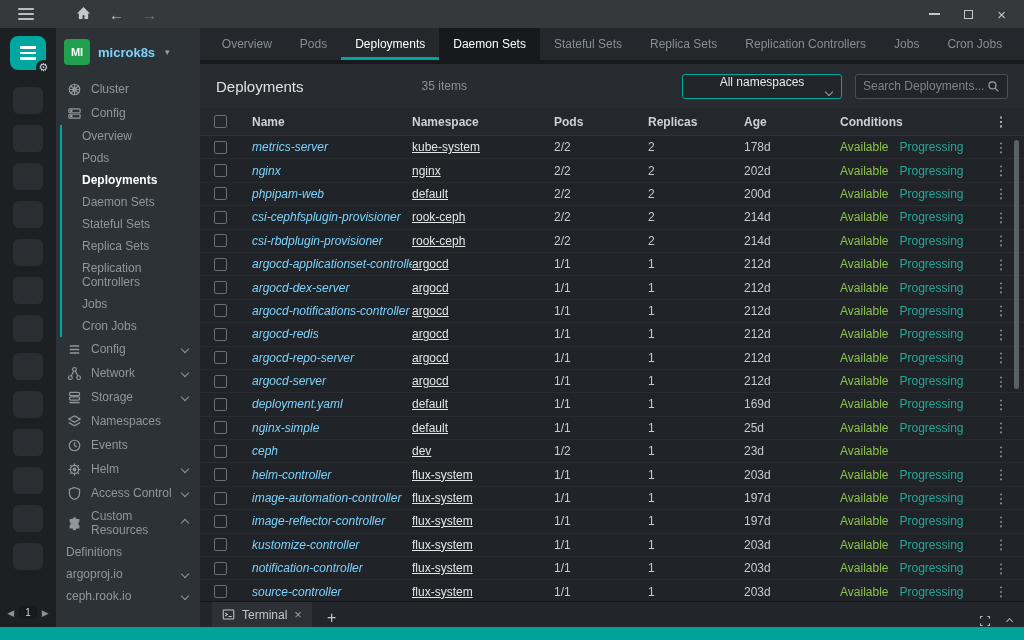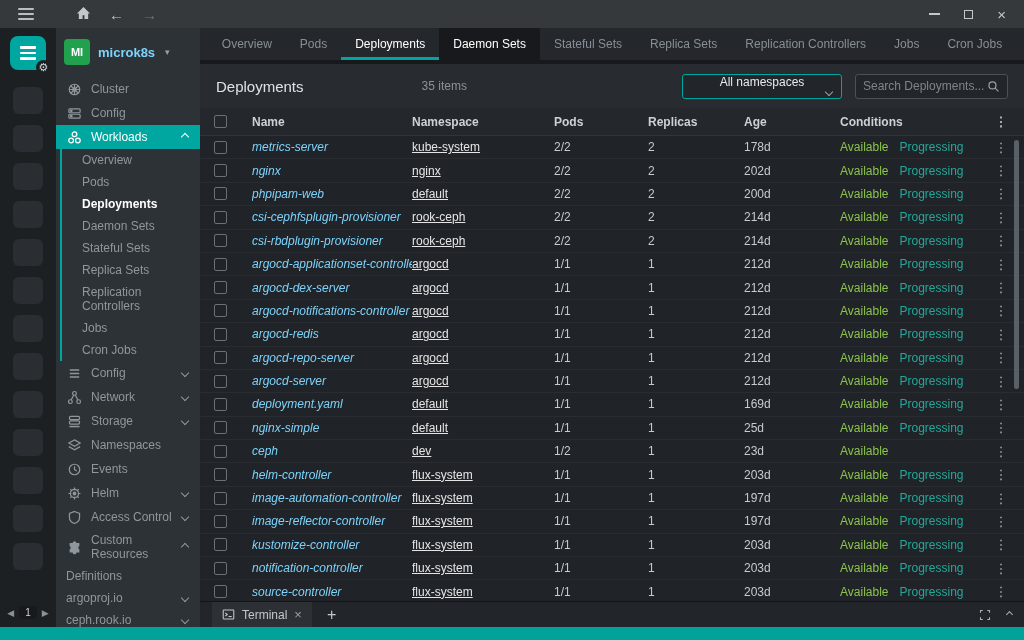--- a/index.html
+++ b/index.html
@@ -76,21 +76,21 @@
   .checkbox { width:13px; height:13px; border:1.5px solid #6a7075; border-radius:2px; }
   .kebab { color:#aeb4b9; font-size:13px; text-align:center; letter-spacing:0; }
 
   .tbody { flex:1; overflow:hidden; position:relative; }
   .trow { height:23.4px; border-bottom:1px solid rgba(255,255,255,0.045); color:#c6cbcf; }
   .cell-name { overflow:hidden; white-space:nowrap; padding-right:10px; color:#7dd3fc;font-style:italic; }
   .ns-link { color:#e5e5e5; text-decoration:underline; overflow:hidden; white-space:nowrap; }
   .conds { display:flex; gap:11px; overflow:hidden; white-space:nowrap; }
   .scroll-thumb { position:absolute; right:5px; top:4px; width:5px; height:249px; background:#596066; border-radius:3px; }
 
-  .dock { height:26px; background:#22262a; border-top:1px solid #121416; display:flex; align-items:center; padding:0 12px; flex-shrink:0; }
+  .dock { height:26px; background:#22262a; border-top:1px solid #121416; display:flex; align-items:flex-end; padding:0 12px; flex-shrink:0; }
   .term-tab { height:100%; background:#2d3135; display:flex; align-items:center; gap:7px; padding:0 10px; color:#c3c8cc; }
   .term-tab svg { width:13px; height:13px; }
   .term-close { color:#9aa0a5; font-size:13px; }
   .dock-plus { color:#c3c8cc; font-size:16px; margin-left:15px; }
   .dock-right { margin-left:auto; display:flex; align-items:center; gap:16px; color:#aab0b5; }
   .dock-right svg { width:12px; height:12px; }
   .dock-right .chev { width:5px; height:5px; }
 
   .statusbar { height:13px; background:#01a299; flex-shrink:0; }
 </style>
@@ -175,31 +175,20 @@
             <span class="icon">
               <svg viewBox="0 0 16 16" fill="none" stroke="currentColor" stroke-width="1.3">
                 <rect x="2" y="3" width="12" height="4.2" rx="1"></rect>
                 <rect x="2" y="8.8" width="12" height="4.2" rx="1"></rect>
                 <circle cx="4.6" cy="5.1" r=".8" fill="currentColor"></circle>
                 <circle cx="4.6" cy="10.9" r=".8" fill="currentColor"></circle>
               </svg>
             </span>
             <span class="lbl">Config</span>
           </div>
-          <div class="side-item active">
-            <span class="icon">
-              <svg viewBox="0 0 16 16" fill="none" stroke="currentColor" stroke-width="1.3">
-                <circle cx="8" cy="4.6" r="2.5"></circle>
-                <circle cx="4.4" cy="11.2" r="2.5"></circle>
-                <circle cx="11.6" cy="11.2" r="2.5"></circle>
-              </svg>
-            </span>
-            <span class="lbl">Workloads</span>
-            <span class="chev up"></span>
-          </div>
           <div class="side-item sub bordered">
             <span class="lbl">Overview</span>
           </div>
           <div class="side-item sub bordered">
             <span class="lbl">Pods</span>
           </div>
           <div class="side-item sub bordered selected">
             <span class="lbl">Deployments</span>
           </div>
           <div class="side-item sub bordered">

